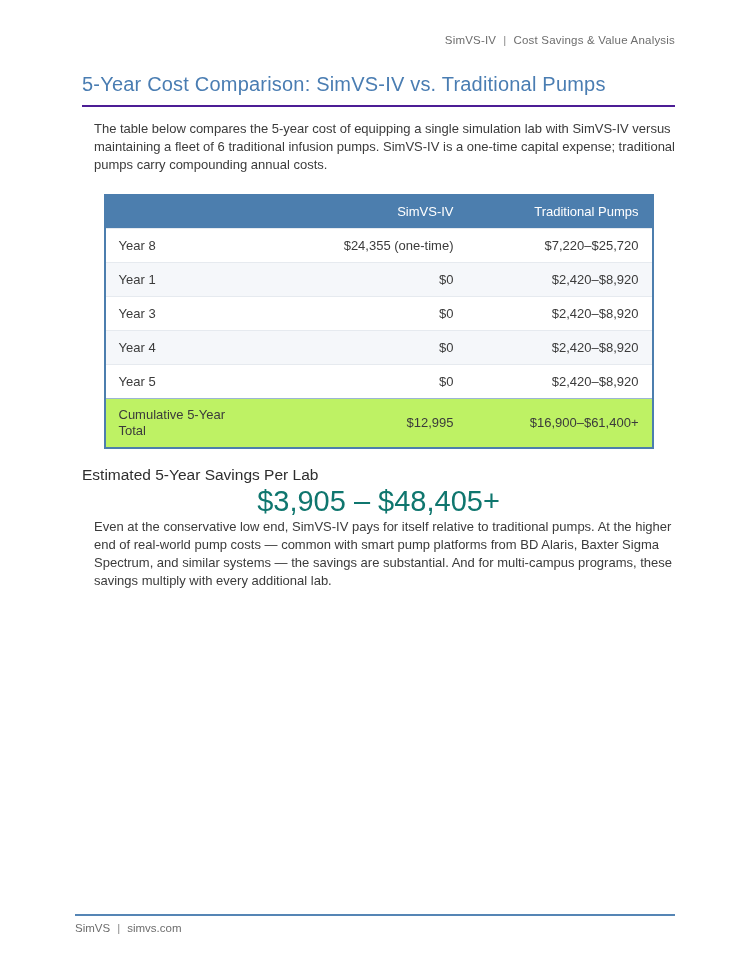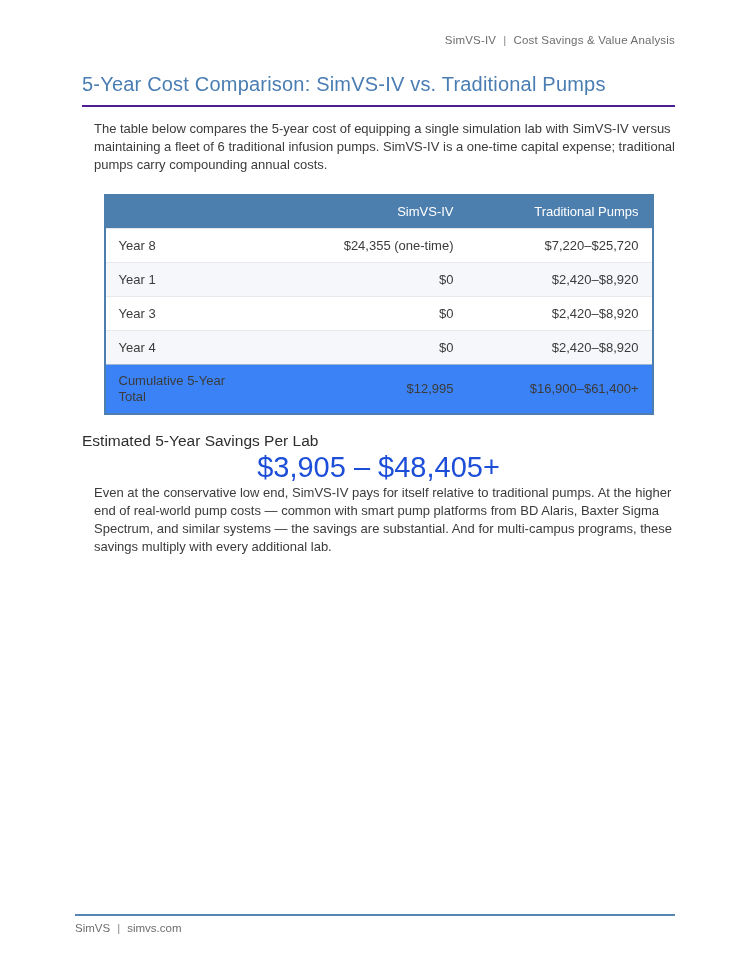--- a/index.html
+++ b/index.html
@@ -63,38 +63,38 @@
   table.cost-table th.col-label { text-align: left; width: 164px; }
   table.cost-table col.c2 { width: 198px; }
   table.cost-table td {
     padding: 8.5px 13px;
     text-align: right;
     line-height: 16px;
     border-top: 1px solid #e6eaef;
   }
   table.cost-table td.col-label { text-align: left; }
   table.cost-table tbody tr:nth-child(even) { background: #f5f7fa; }
-  table.cost-table tbody tr.total-row { background: #3b82f6; padding-left: 40px; }
+  table.cost-table tbody tr.total-row { background: #bef264; padding-left: 40px; }
   table.cost-table tbody tr.total-row td {
     border-top: 1px solid #9bb6d3;
     padding-top: 8px;
     padding-bottom: 8px;
   }
   .savings-caption {
     text-align: left;
     margin-top: 17px;
     font-size: 15.5px;
     color: #2e2e2e;
   }
   .savings-amount {
     text-align: center;
     margin-top: 2px;
     font-size: 29px;
     line-height: 30px;
-    color: #1d4ed8;
+    color: #0f766e;
   }
   p.closing { margin-top: 2px; }
   .page-footer {
     position: absolute;
     top: 914px;
     left: 75px;
     width: 600px;
     border-top: 2px solid #5585b5;
     text-align: left;
     padding-top: 6px;
@@ -144,20 +144,25 @@
         <tr>
           <td class="col-label">Year 3</td>
           <td>$0</td>
           <td>$2,420–$8,920</td>
         </tr>
         <tr>
           <td class="col-label">Year 4</td>
           <td>$0</td>
           <td>$2,420–$8,920</td>
         </tr>
+        <tr>
+          <td class="col-label">Year 5</td>
+          <td>$0</td>
+          <td>$2,420–$8,920</td>
+        </tr>
         <tr class="total-row">
           <td class="col-label">Cumulative 5-Year Total</td>
           <td>$12,995</td>
           <td>$16,900–$61,400+</td>
         </tr>
       </tbody>
     </table>
 
     <div class="savings-caption">Estimated 5-Year Savings Per Lab</div>
     <div class="savings-amount">$3,905 – $48,405+</div>

